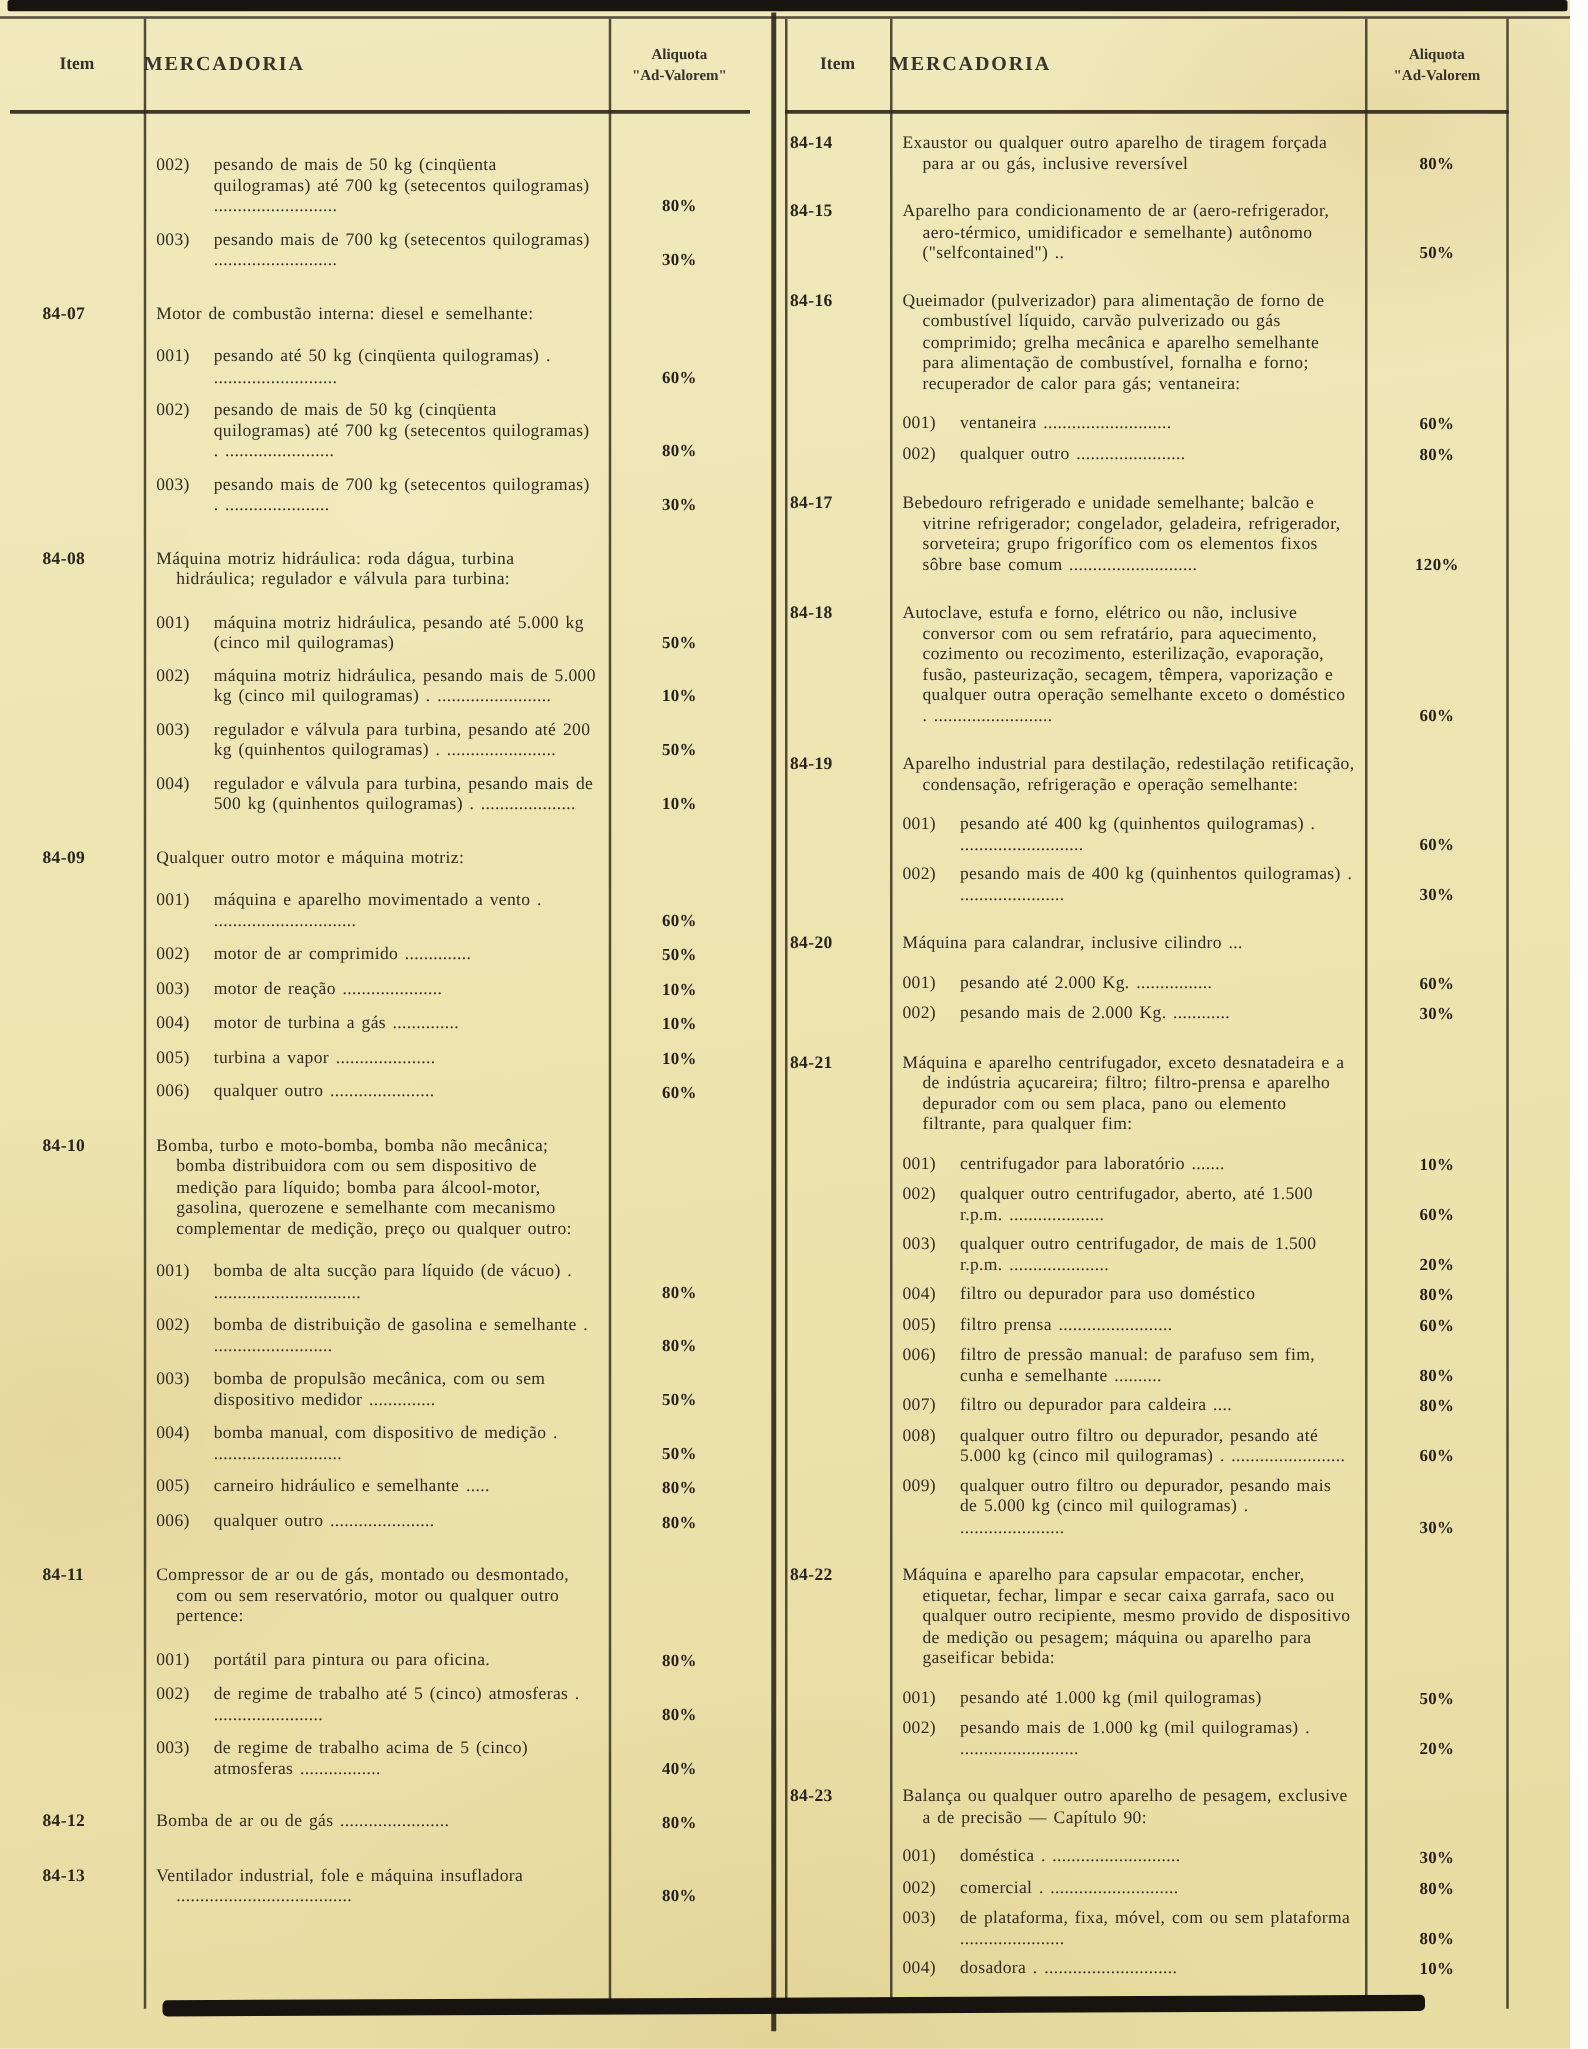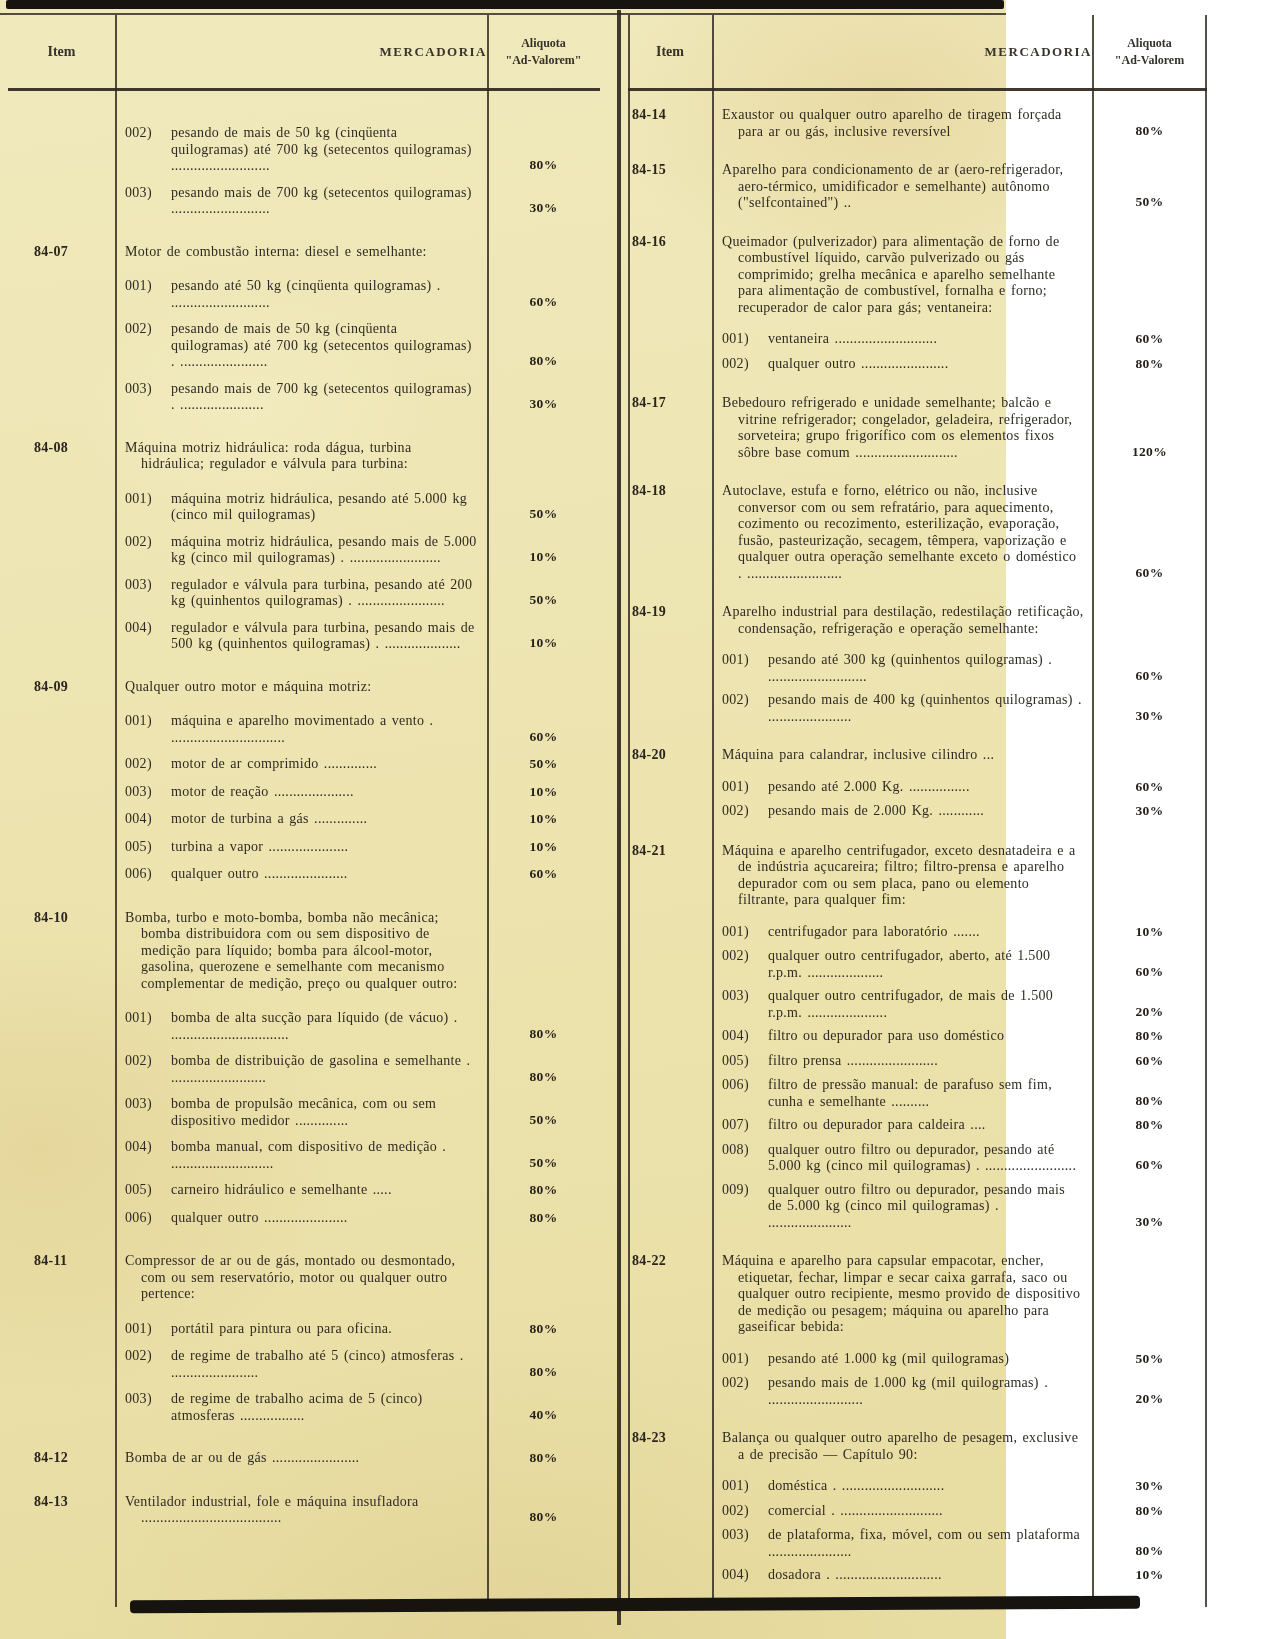--- a/index.html
+++ b/index.html
@@ -1,19 +1,19 @@
 <!DOCTYPE html>
 <html><head>
 <meta charset="utf-8">
 <style>
   html,body{margin:0;padding:0;}
   body{width:1270px;height:1639px;overflow:hidden;
     font-family:"Liberation Serif","DejaVu Serif",serif;
     color:#2f2b22;}
-  .page{position:relative;width:1006px;height:1639px;
+  .page{position:relative;width:1256px;height:1639px;
     background:
       radial-gradient(ellipse 420px 300px at 88% 6%, rgba(205,165,85,.20), transparent 65%),
       radial-gradient(ellipse 500px 420px at 4% 70%, rgba(198,158,78,.16), transparent 60%),
       radial-gradient(ellipse 700px 500px at 50% 100%, rgba(190,150,70,.12), transparent 60%),
       radial-gradient(ellipse 300px 200px at 25% 25%, rgba(255,250,220,.25), transparent 60%),
       linear-gradient(173deg,#f0e9bc 0%,#ece3ae 55%,#e7dca1 100%);}
   
   .top-bar{position:absolute;top:0;left:6px;right:2px;height:9px;background:#17130e;border-radius:2px;}
   .top-rule{position:absolute;top:13px;left:0;right:0;height:2px;background:rgba(45,38,28,.8);}
   .bottom-bar{position:absolute;top:1598px;left:130px;width:1010px;height:13px;background:#17130e;
@@ -23,21 +23,21 @@
   .cols{position:absolute;top:15px;left:8px;display:flex;}
   .tcol{position:relative;}
   .colL{width:592px;margin-right:28px;}
   .colR{width:579px;}
   .vl{position:absolute;top:0;bottom:0;width:2px;background:rgba(48,40,28,.82);}
   .colL .vl1{left:107px;} .colL .vl2{left:479px;}
   .colR .vl0{left:0;} .colR .vl1{left:84px;} .colR .vl2{left:464px;} .colR .vl3{left:577px;}
   .thead{display:flex;height:73px;border-bottom:3px solid rgba(43,36,26,.9);align-items:center;}
   .h-item{text-align:center;font-size:14px;font-weight:700;color:#36312a;}
   .colL .h-item{width:107px;} .colR .h-item{width:84px;}
-  .h-merc{text-align:right;font-size:13px;font-weight:700;letter-spacing:1.5px;color:#38332b;}
+  .h-merc{text-align:left;font-size:16px;font-weight:700;letter-spacing:1.5px;color:#38332b;}
   .colL .h-merc{width:372px;} .colR .h-merc{width:380px;}
   .h-aliq{text-align:center;font-size:12px;font-weight:700;line-height:17px;color:#36312a;}
   .colL .h-aliq{width:113px;} .colR .h-aliq{width:115px;}
   .tbody{padding-top:16px;font-size:14px;line-height:16.5px;letter-spacing:.3px;word-spacing:1.5px;}
   .r{display:flex;align-items:stretch;}
   .ci{flex:none;box-sizing:border-box;font-weight:700;color:#2a251d;}
   .colL .ci{width:107px;padding-left:26px;}
   .colR .ci{width:84px;padding-left:4px;}
   .cm{flex:none;box-sizing:border-box;}
   .colL .cm{width:372px;padding:0 8px 0 10px;}
@@ -477,21 +477,21 @@
               <div class="cm">
                 <div class="etext has-subs">Aparelho industrial para destilação, redestilação retificação, condensação, refrigeração e operação semelhante:</div>
               </div>
               <div class="cr"></div>
             </div>
             <div class="r sub-row">
               <div class="ci"></div>
               <div class="cm">
                 <div class="sub">
                   <div class="sn">001)</div>
-                  <div class="st">pesando até 300 kg (quinhentos quilogramas) . ..........................</div>
+                  <div class="st">pesando até 400 kg (quinhentos quilogramas) . ..........................</div>
                 </div>
               </div>
               <div class="cr">60%</div>
             </div>
             <div class="r sub-row">
               <div class="ci"></div>
               <div class="cm">
                 <div class="sub">
                   <div class="sn">002)</div>
                   <div class="st">pesando mais de 400 kg (quinhentos quilogramas) . ......................</div>

